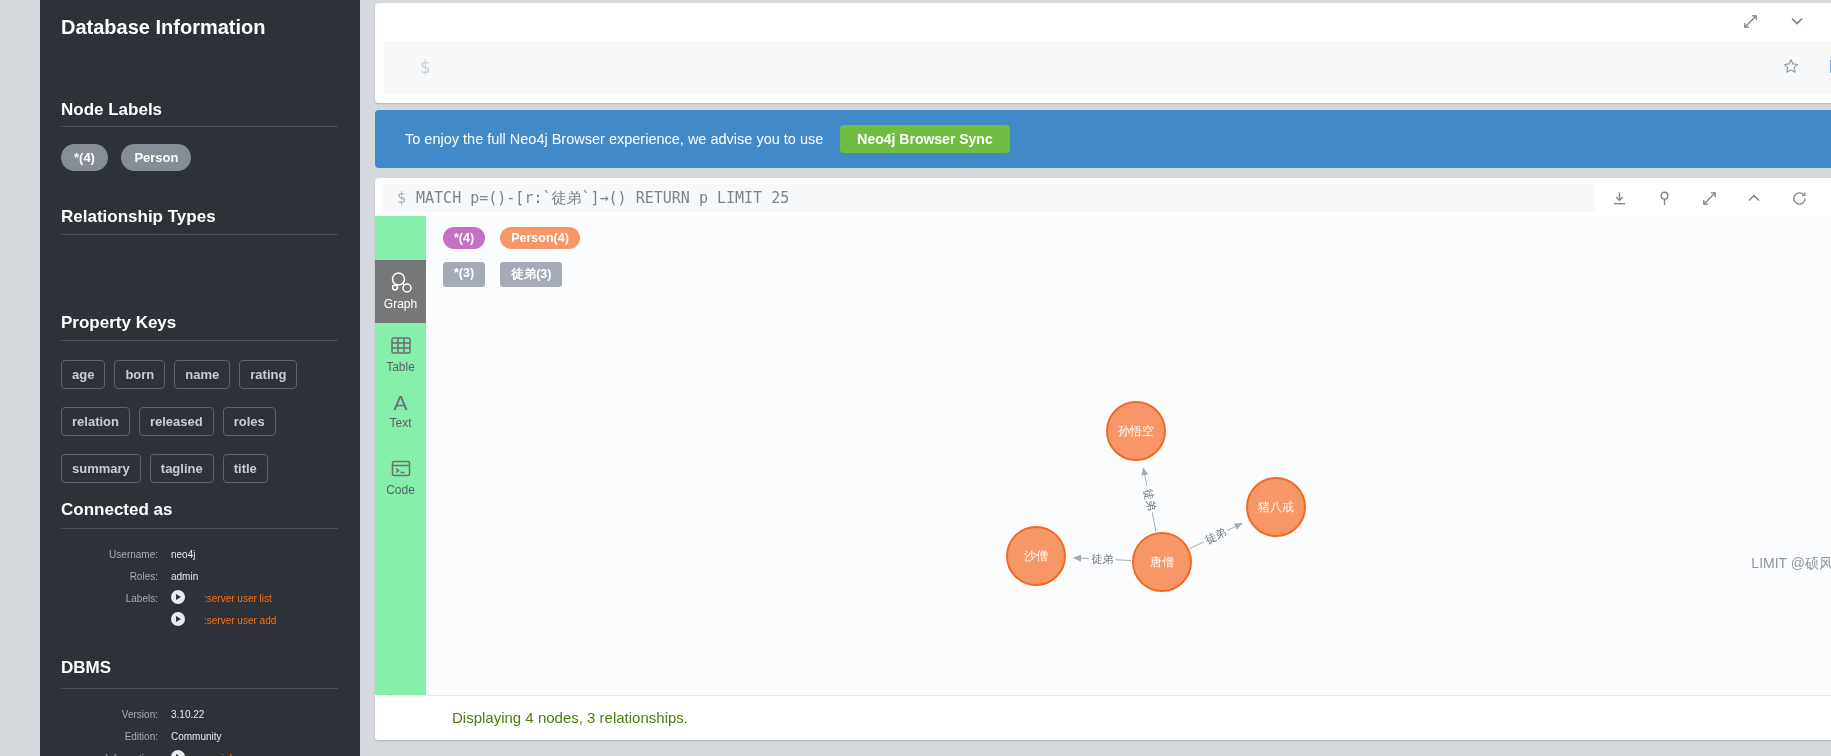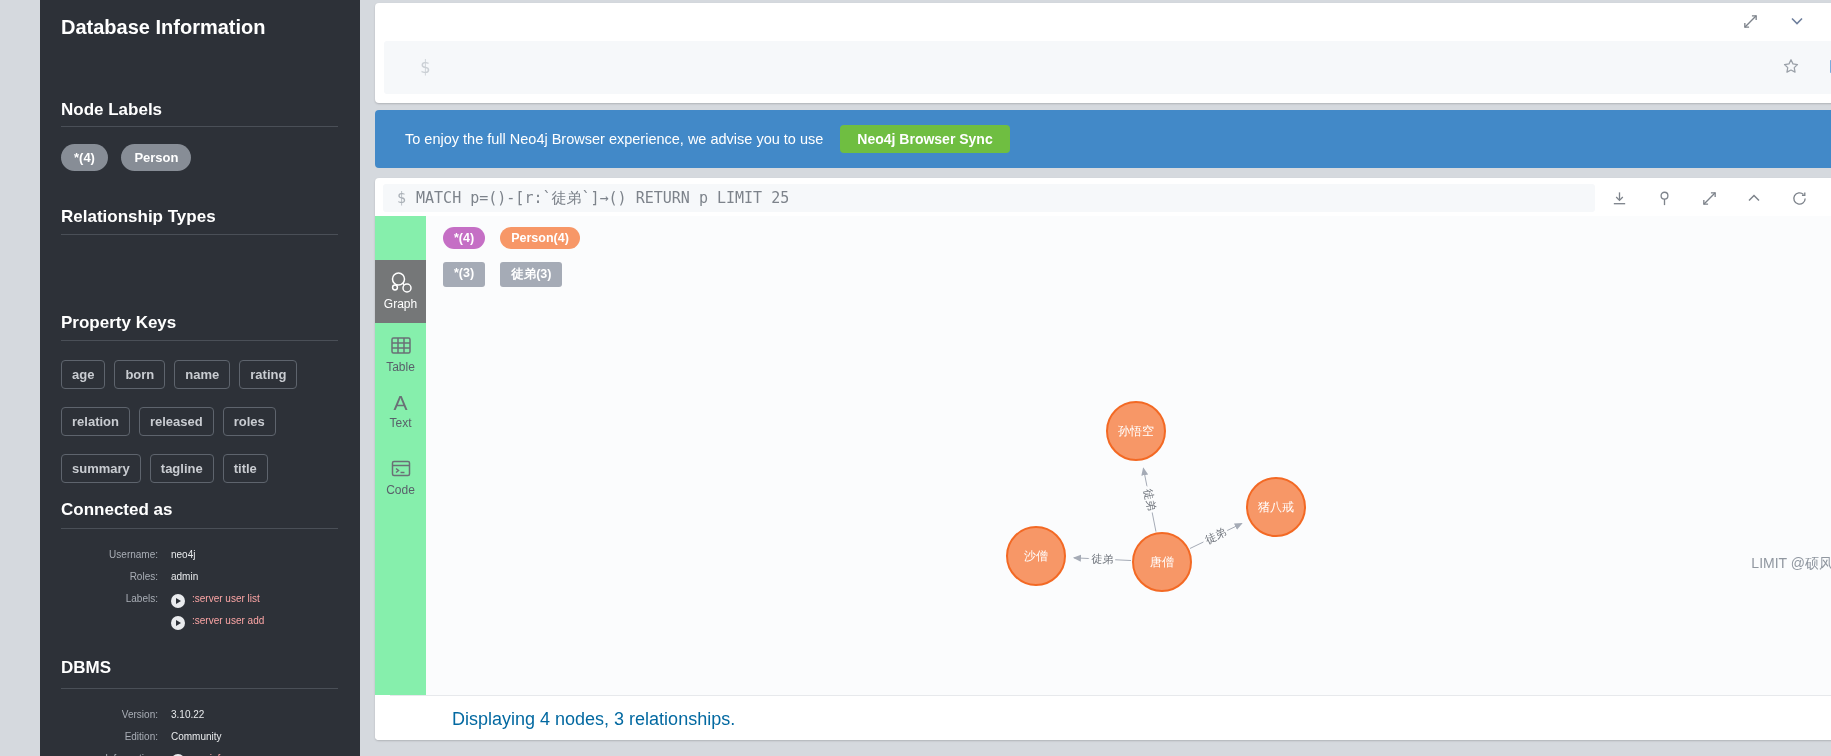--- a/index.html
+++ b/index.html
@@ -17,21 +17,21 @@
     padding:6px 13px; margin-right:9px; }
   .chip.round { border-radius:16px; }
   .chip.square { border-radius:4px; }
   .chip-row { position:absolute; left:21px; right:10px; }
   .propkeys { position:absolute; left:21px; width:250px; display:flex; flex-wrap:wrap; gap:18px 9px; }
   .propkey { display:inline-block; border:1px solid #5E646D; border-radius:4px; color:#C9CCD1;
     font-size:13px; font-weight:bold; padding:6px 10px; }
   .kv-row { position:absolute; left:0; width:300px; display:flex; font-size:10px; line-height:18px; }
   .kv-label { width:118px; text-align:right; color:#A9AEB6; }
   .kv-value { margin-left:13px; color:#E8EAEC; }
-  .cmd { display:flex; align-items:flex-end; gap:7px; color:#fca5a5; }
+  .cmd { display:flex; align-items:flex-start; gap:19px; color:#f97316; }
   .play-circle { width:14px; height:14px; border-radius:50%; background:#E9EBEE; position:relative; display:inline-block; }
   .play-circle::after { content:""; position:absolute; left:5px; top:3.5px; border-left:5px solid #2D3138;
     border-top:3.5px solid transparent; border-bottom:3.5px solid transparent; }
 
   
   .main { position:absolute; left:320px; top:0; right:0; bottom:0; background:#D5D9DE; }
   .scroll-track { position:absolute; right:0; top:0; bottom:0; width:8px; background:#E3E6EA; }
   .scroll-thumb { position:absolute; top:0; height:300px; left:0; right:0; background:#F7F8F9; border:1px solid #CDD1D6; border-radius:4px; }
   .card { position:absolute; left:15px; right:8px; background:#fff; border-radius:4px;
     box-shadow:0 1px 2px rgba(0,0,0,.18); }
@@ -75,21 +75,21 @@
   .legend { position:absolute; left:17px; top:11px; }
   .legend-row { display:flex; gap:15px; margin-bottom:13px; }
   .lchip { display:inline-block; color:#fff; font-size:12.5px; font-weight:bold; padding:4px 11px; cursor:pointer; }
   .lchip.node { border-radius:12px; }
   .lchip.rel { border-radius:3px; }
   #graph-svg { position:absolute; left:0; top:0; }
 
   .statusbar { position:absolute; left:0; right:0; bottom:0; height:45px; background:#fff;
     border-bottom-left-radius:4px; border-bottom-right-radius:4px; }
   .statusbar-line { position:absolute; left:15px; right:15px; top:0; height:1px; background:#E7E9EC; }
-  .status-text { position:absolute; left:77px; top:14px; color:#0369a1; font-size:18px; }
+  .status-text { position:absolute; left:77px; top:14px; color:#4d7c0f; font-size:15px; }
 
   .watermark { position:absolute; right:10px; bottom:3px; color:#9097A0; font-size:14px; }
 
   svg.gicon { display:block; }
 </style>
 </head>
 <body>
 
 <div class="app">
 

